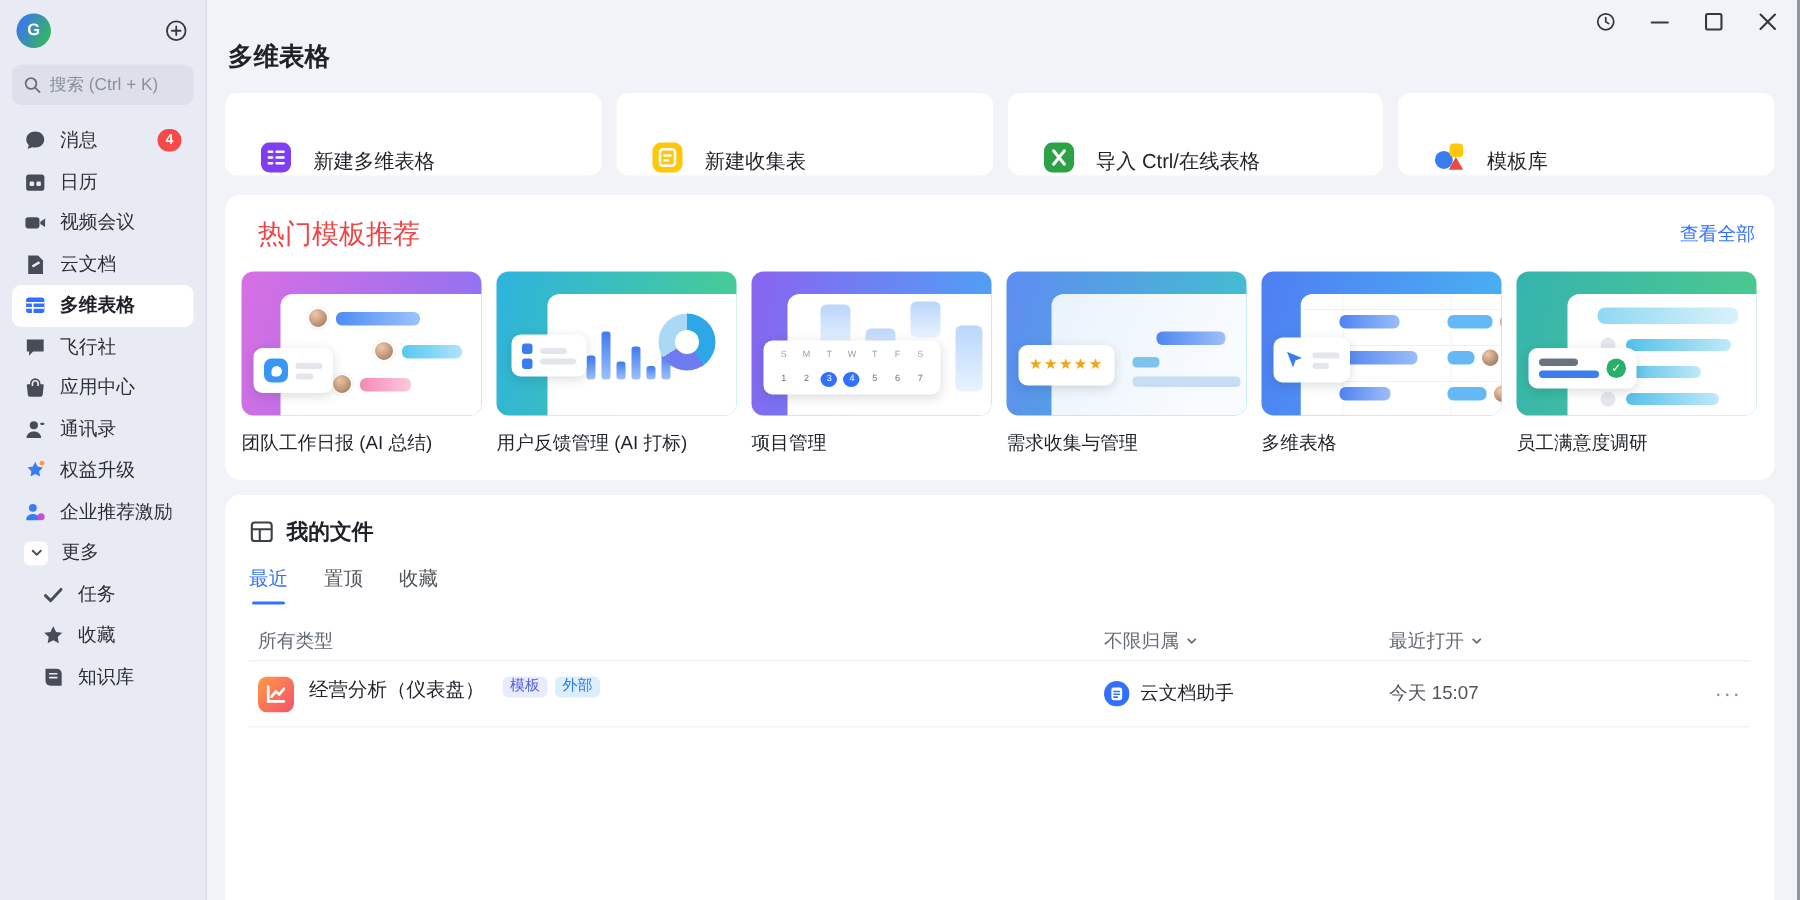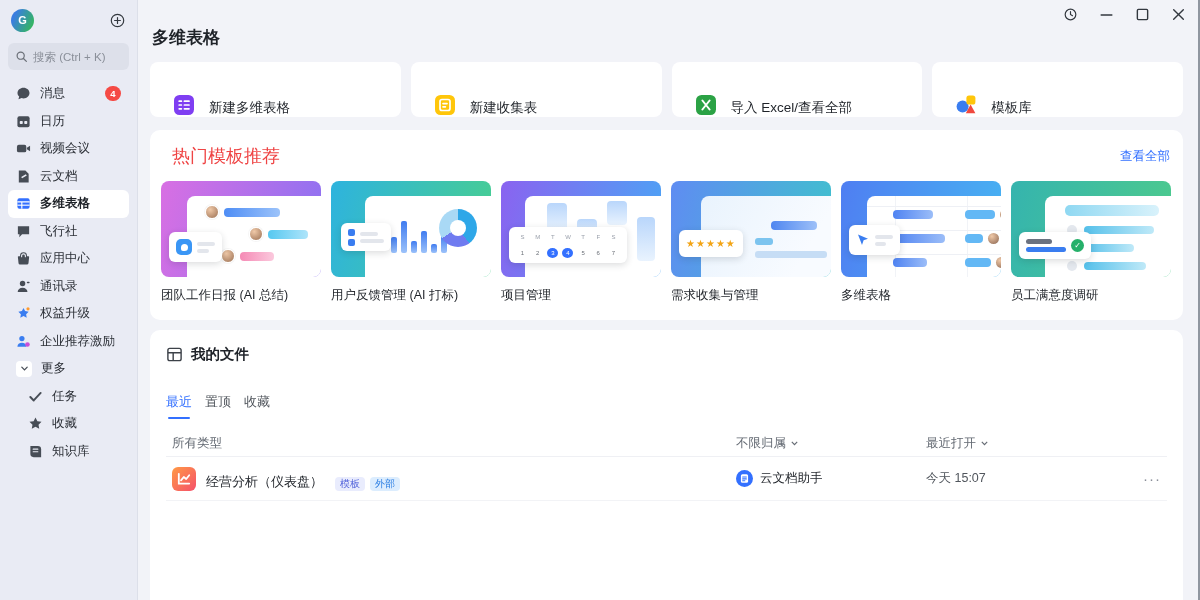--- a/index.html
+++ b/index.html
@@ -127,33 +127,33 @@
   .t4 .lb2{position:absolute;left:84px;top:57px;width:18px;height:7px;border-radius:3px;background:#7cc4ef}
   .t4 .lb3{position:absolute;left:84px;top:70px;width:72px;height:7px;border-radius:3px;background:#c6ddf5}
   .t4 .th-chip{left:8px;bottom:20px;height:27px}
   .stars{font-size:10px;color:#f2a416;letter-spacing:1px;line-height:1}
 
   
   .myfiles{margin-top:10px;height:287px;padding:15px 16px 0}
   .mf-head{display:flex;align-items:center;gap:8px}
   .mf-head svg{width:17px;height:17px}
   .mf-title{font-size:14.5px;font-weight:bold}
-  .tabs{display:flex;gap:13px;margin-top:29px}
+  .tabs{display:flex;gap:24px;margin-top:13px}
   .tab{font-size:13px;color:#51565d;cursor:pointer;padding-bottom:8px;position:relative;background:none;border:0;font-family:inherit}
   .tab.active{color:#3370ff;font-weight:500}
   .tab.active::after{content:"";position:absolute;left:2px;right:2px;bottom:0;height:2.5px;border-radius:2px;background:#3370ff}
   .thead{display:flex;align-items:center;margin-top:12px;height:26px;font-size:12.5px;color:#646a73;border-bottom:1px solid #eff0f4}
   .col-name{flex:1;padding-left:6px}
   .col-owner{width:190px}
   .col-open{width:195px}
   .col-act{width:46px;display:flex;justify-content:flex-end;padding-right:6px}
   .th-filter{display:inline-flex;align-items:center;gap:4px;cursor:pointer}
   .th-filter svg{width:9px;height:9px}
   .frow{display:flex;align-items:center;height:44px;font-size:13px;border-bottom:1px solid #f2f3f6;cursor:pointer}
-  .fname{display:flex;align-items:flex-end;gap:10px}
+  .fname{display:flex;align-items:flex-start;gap:10px}
   .f-icn{width:24px;height:24px;display:flex}
   .f-icn svg{width:100%;height:100%}
   .tagrow{display:flex;gap:5px;margin-left:2px}
   .tag{font-size:10px;padding:2px 5px;border-radius:4px;line-height:1}
   .tag-template{background:#e9ecfd;color:#4e5fd9}
   .tag-external{background:#dcedfe;color:#2a7de2}
   .owner{display:flex;gap:7px;font-size:12.5px;color:#1f2329}
   .owner svg{width:17px;height:17px}
   .opened{font-size:12.5px;color:#51565d}
   .more-btn{color:#8a8f99;letter-spacing:1px;font-size:15px;background:none;border:0;cursor:pointer}
@@ -366,21 +366,21 @@
           </span>
         <span class="action-label">新建收集表</span>
       </button>
       <button class="action-card">
         <span class="a-icn">
             <svg viewBox="0 0 24 24">
               <rect x="2" y="2" width="20" height="20" rx="5.5" fill="#2ba245"></rect>
               <path d="M8.4 7.5l7.2 9M15.6 7.5l-7.2 9" stroke="#fff" stroke-width="2" stroke-linecap="round"></path>
             </svg>
           </span>
-        <span class="action-label">导入 Excel/查看全部</span>
+        <span class="action-label">导入 Ctrl/在线表格</span>
       </button>
       <button class="action-card">
         <span class="a-icn">
             <svg viewBox="0 0 24 24">
               <circle cx="8.6" cy="13.6" r="6" fill="#3a7df0"></circle>
               <rect x="12.4" y="2.6" width="9" height="9" rx="2.6" fill="#ffc60a"></rect>
               <path d="M16.6 11.6l4.8 8.6h-9.6z" fill="#f0483e"></path>
             </svg>
           </span>
         <span class="action-label">模板库</span>

